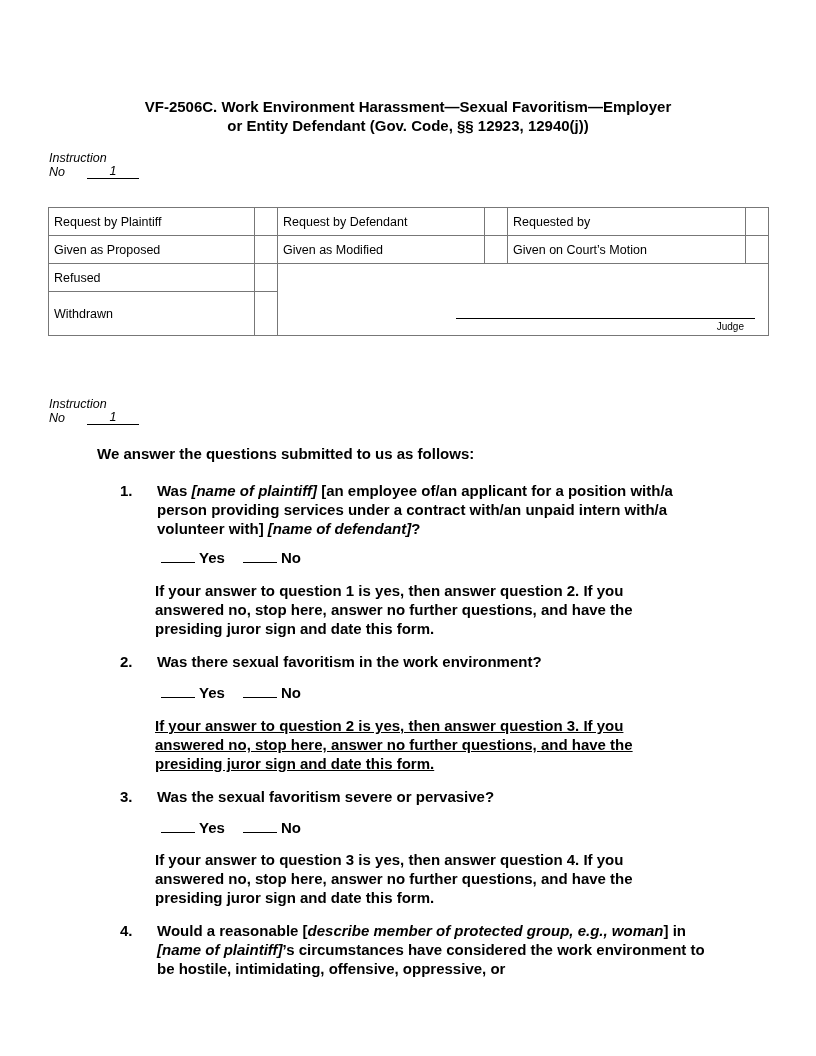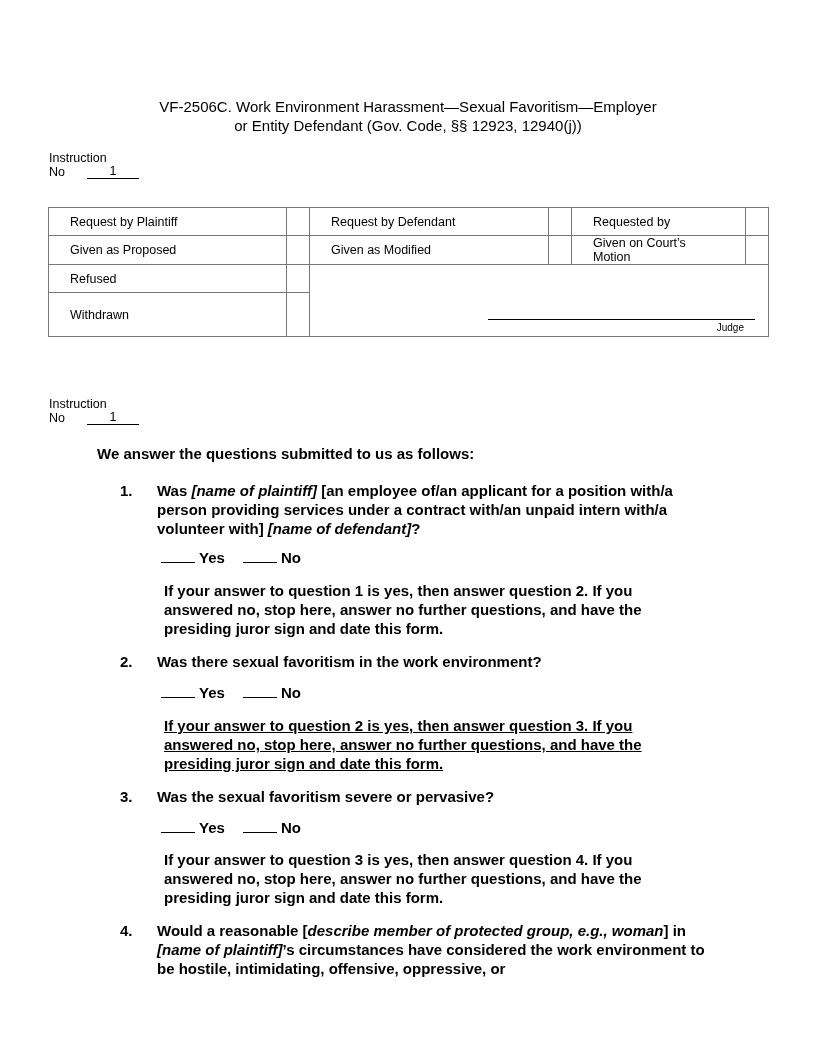--- a/index.html
+++ b/index.html
@@ -2,36 +2,36 @@
 <html><head>
 <meta charset="utf-8">
 <style>
   html, body { margin: 0; padding: 0; background: #ffffff; }
   body {
     width: 816px; height: 1056px; position: relative; overflow: hidden;
     font-family: "Liberation Sans", sans-serif; color: #000;
   }
   .title {
     position: absolute; left: 0; width: 816px; top: 97px;
-    text-align: center; font-weight: normal; font-size: 15px; line-height: 19px;
+    text-align: center; font-weight: bold; font-size: 15px; line-height: 19px;
   }
   .instr {
-    position: absolute; left: 49px; font-size: 12.5px; line-height: 14px;
+    position: absolute; left: 49px; font-size: 12.5px; line-height: 14px; font-style: italic;
   }
   .instr .no-row { display: flex; align-items: flex-end; }
   .instr .no-val {
     display: inline-block; width: 52px; margin-left: 22px;
     border-bottom: 1px solid #000; text-align: center; line-height: 13px;
   }
   table.status {
     position: absolute; left: 48px; top: 207px; width: 721px;
     border-collapse: collapse; font-size: 12.5px;
   }
   table.status td {
-    border: 1px solid #777; padding: 0 21px; height: 27px; vertical-align: middle;
+    border: 1px solid #777; padding: 0 5px; height: 27px; vertical-align: middle;
   }
   table.status td.box { width: 22px; padding: 0; }
   td.judge-cell { position: relative; }
   .judge-line {
     position: absolute; left: 178px; right: 13px; bottom: 16px;
     border-bottom: 1px solid #000;
   }
   .judge-label {
     position: absolute; right: 24px; bottom: 3px; font-size: 10px;
   }
@@ -42,21 +42,21 @@
   .q {
     position: absolute; left: 120px; width: 600px;
     font-weight: bold; font-size: 15px; line-height: 19px;
   }
   .q .num { position: absolute; left: 0; top: 0; }
   .q .body { margin-left: 37px; }
   .yn { position: absolute; left: 161px; font-weight: bold; font-size: 15px; }
   .yn .blank { display: inline-block; width: 34px; border-bottom: 1px solid #000; margin-right: 4px; vertical-align: baseline; height: 12px; }
   .yn .gap { display: inline-block; width: 18px; }
   .follow {
-    position: absolute; left: 164px; width: 540px;
+    position: absolute; left: 155px; width: 540px;
     font-weight: bold; font-size: 15px; line-height: 19px;
   }
   i { font-style: italic; margin-top: 43px; }
 </style>
 </head>
 <body>
 
 <div class="title">
   <div>VF-2506C. Work Environment Harassment—Sexual Favoritism—Employer</div>
   <div>or Entity Defendant (Gov. Code, §§ 12923, 12940(j))</div>

